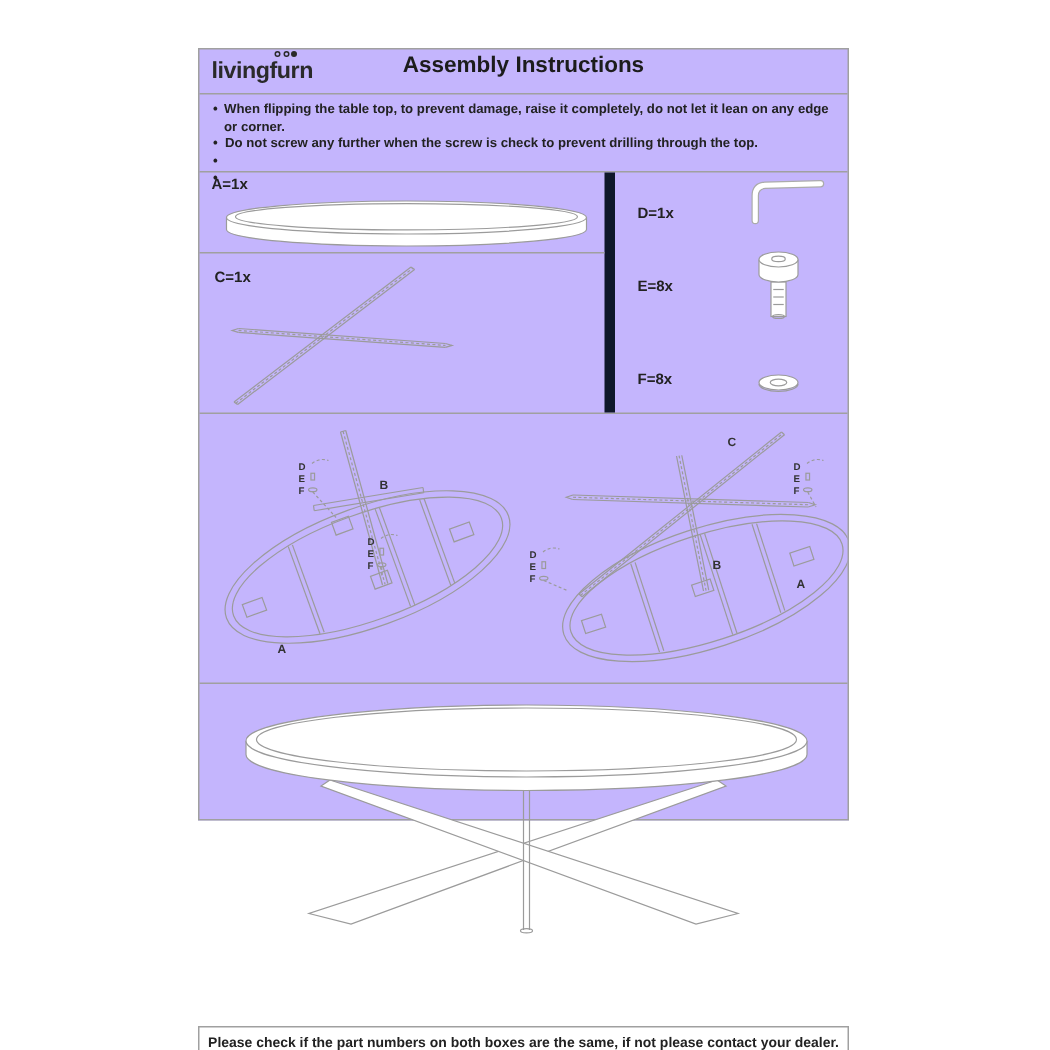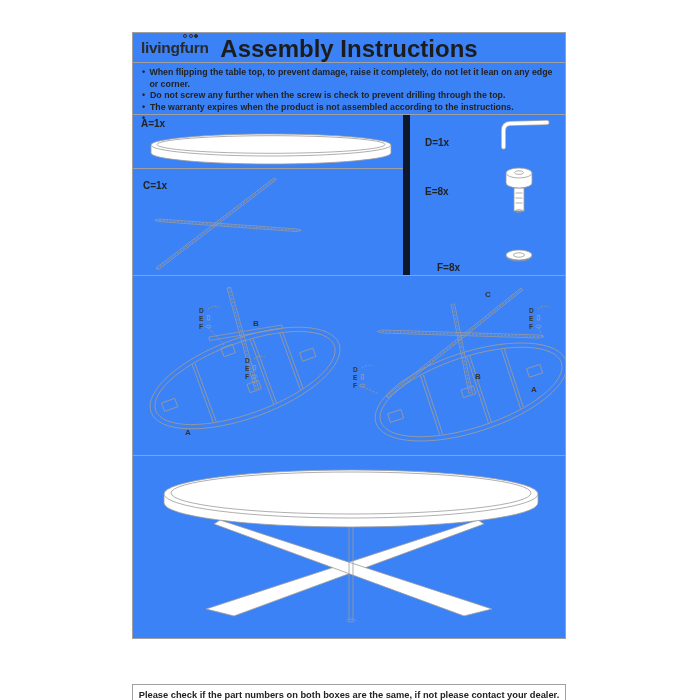--- a/index.html
+++ b/index.html
@@ -1,43 +1,43 @@
 <!DOCTYPE html>
 <html><head>
 <meta charset="utf-8">
 <style>
   * { margin:0; padding:0; box-sizing:border-box; }
   html,body { width:700px; height:700px; background:#ffffff; overflow:hidden;
               font-family:"Liberation Sans", sans-serif; color:#1f1f1f; }
-  .sheet { position:absolute; left:132px; top:32px; width:434px; height:607px;
-           border:1px solid #a0a0a0; background:#3b82f6; }
+  .sheet { position:absolute; left:132px; top:32px; width:434px; height:515px;
+           border:1px solid #a0a0a0; background:#c4b5fd; }
   
   .header-row { position:relative; height:30px; border-bottom:1px solid #a0a0a0; }
   .logo { position:absolute; left:8px; top:6px; font-size:15.5px; font-weight:700;
           letter-spacing:-0.3px; color:#2a2a2a; }
   .logo-dots { position:absolute; top:-5px; left:42px; display:flex; gap:1.5px; }
   .logo-dots i { width:4px; height:4px; border-radius:50%; border:1px solid #2a2a2a; display:block; }
   .logo-dots i.filled { background:#2a2a2a; }
   .page-title { position:absolute; left:0; right:0; top:2px; text-align:center;
-                font-size:24px; font-weight:600; color:#1c1c1c; }
+                font-size:15px; font-weight:600; color:#1c1c1c; }
   
   .bullets-row { height:52px; border-bottom:1px solid #a0a0a0; padding:4px 4px 0 9px; }
   .warning-item { display:flex; font-size:8.8px; font-weight:700; line-height:11.6px; color:#222; }
   .warning-item .b { width:8px; font-size:9px; }
   
   .parts-row { height:161px; border-bottom:1px solid #a0a0a0; display:flex; }
   .parts-left { width:277px; border-right:7px solid #0f172a; }
   .part-a { height:54px; border-bottom:1px solid #a0a0a0; position:relative; }
   .parts-bc { display:flex; height:106px; }
   .part-b { width:105px; border-right:1px solid #a0a0a0; position:relative; }
   .part-c { flex:1; position:relative; }
   .parts-right { flex:1; position:relative; }
   .part-label { position:absolute; font-size:10px; font-weight:700; color:#222; }
   .lbl-a { left:8px; top:3px; } .lbl-b { left:13px; bottom:8px; } .lbl-c { left:10px; top:11px;text-align:center; }
-  .lbl-d { left:15px; top:8px;margin-top:14px; } .lbl-e { left:15px; top:71px; } .lbl-f { left:15px; top:147px;margin-left:12px; }
+  .lbl-d { left:15px; top:8px;margin-top:14px; } .lbl-e { left:15px; top:71px; } .lbl-f { left:15px; top:133px; }
   .fillsvg { position:absolute; left:0; top:0; }
   
   .assembly-row { height:180px; border-bottom:1px solid #a0a0a0; position:relative; }
   .final-row { height:181px; position:relative; }
   .footer-box { position:absolute; left:132px; top:684px; width:434px; height:22px;
                 border:1px solid #a0a0a0; display:flex; align-items:center; justify-content:center; }
   .footer-text { font-size:9.3px; font-weight:700; color:#222; }
   
   .ln  { fill:none; stroke:#9b9b9b; stroke-width:0.8; }
   .fw  { fill:#ffffff; stroke:#9b9b9b; stroke-width:0.8; }
@@ -66,21 +66,20 @@
     <div class="warning-item">
         <span class="b">•</span>
         <span>When flipping the table top, to prevent damage, raise it completely, do not let it lean on any edge or corner.</span>
       </div>
     <div class="warning-item">
         <span class="b">•</span>
         <span>Do not screw any further when the screw is check to prevent drilling through the top.</span>
       </div>
     <div class="warning-item">
         <span class="b">•</span>
-        <span>The warranty expires when the product is not assembled according to the instructions.</span>
       </div>
     <div class="warning-item">
         <span class="b">•</span>
       </div>
   </div>
 
   <div class="parts-row">
     <div class="parts-left">
 
       <div class="part-a">

